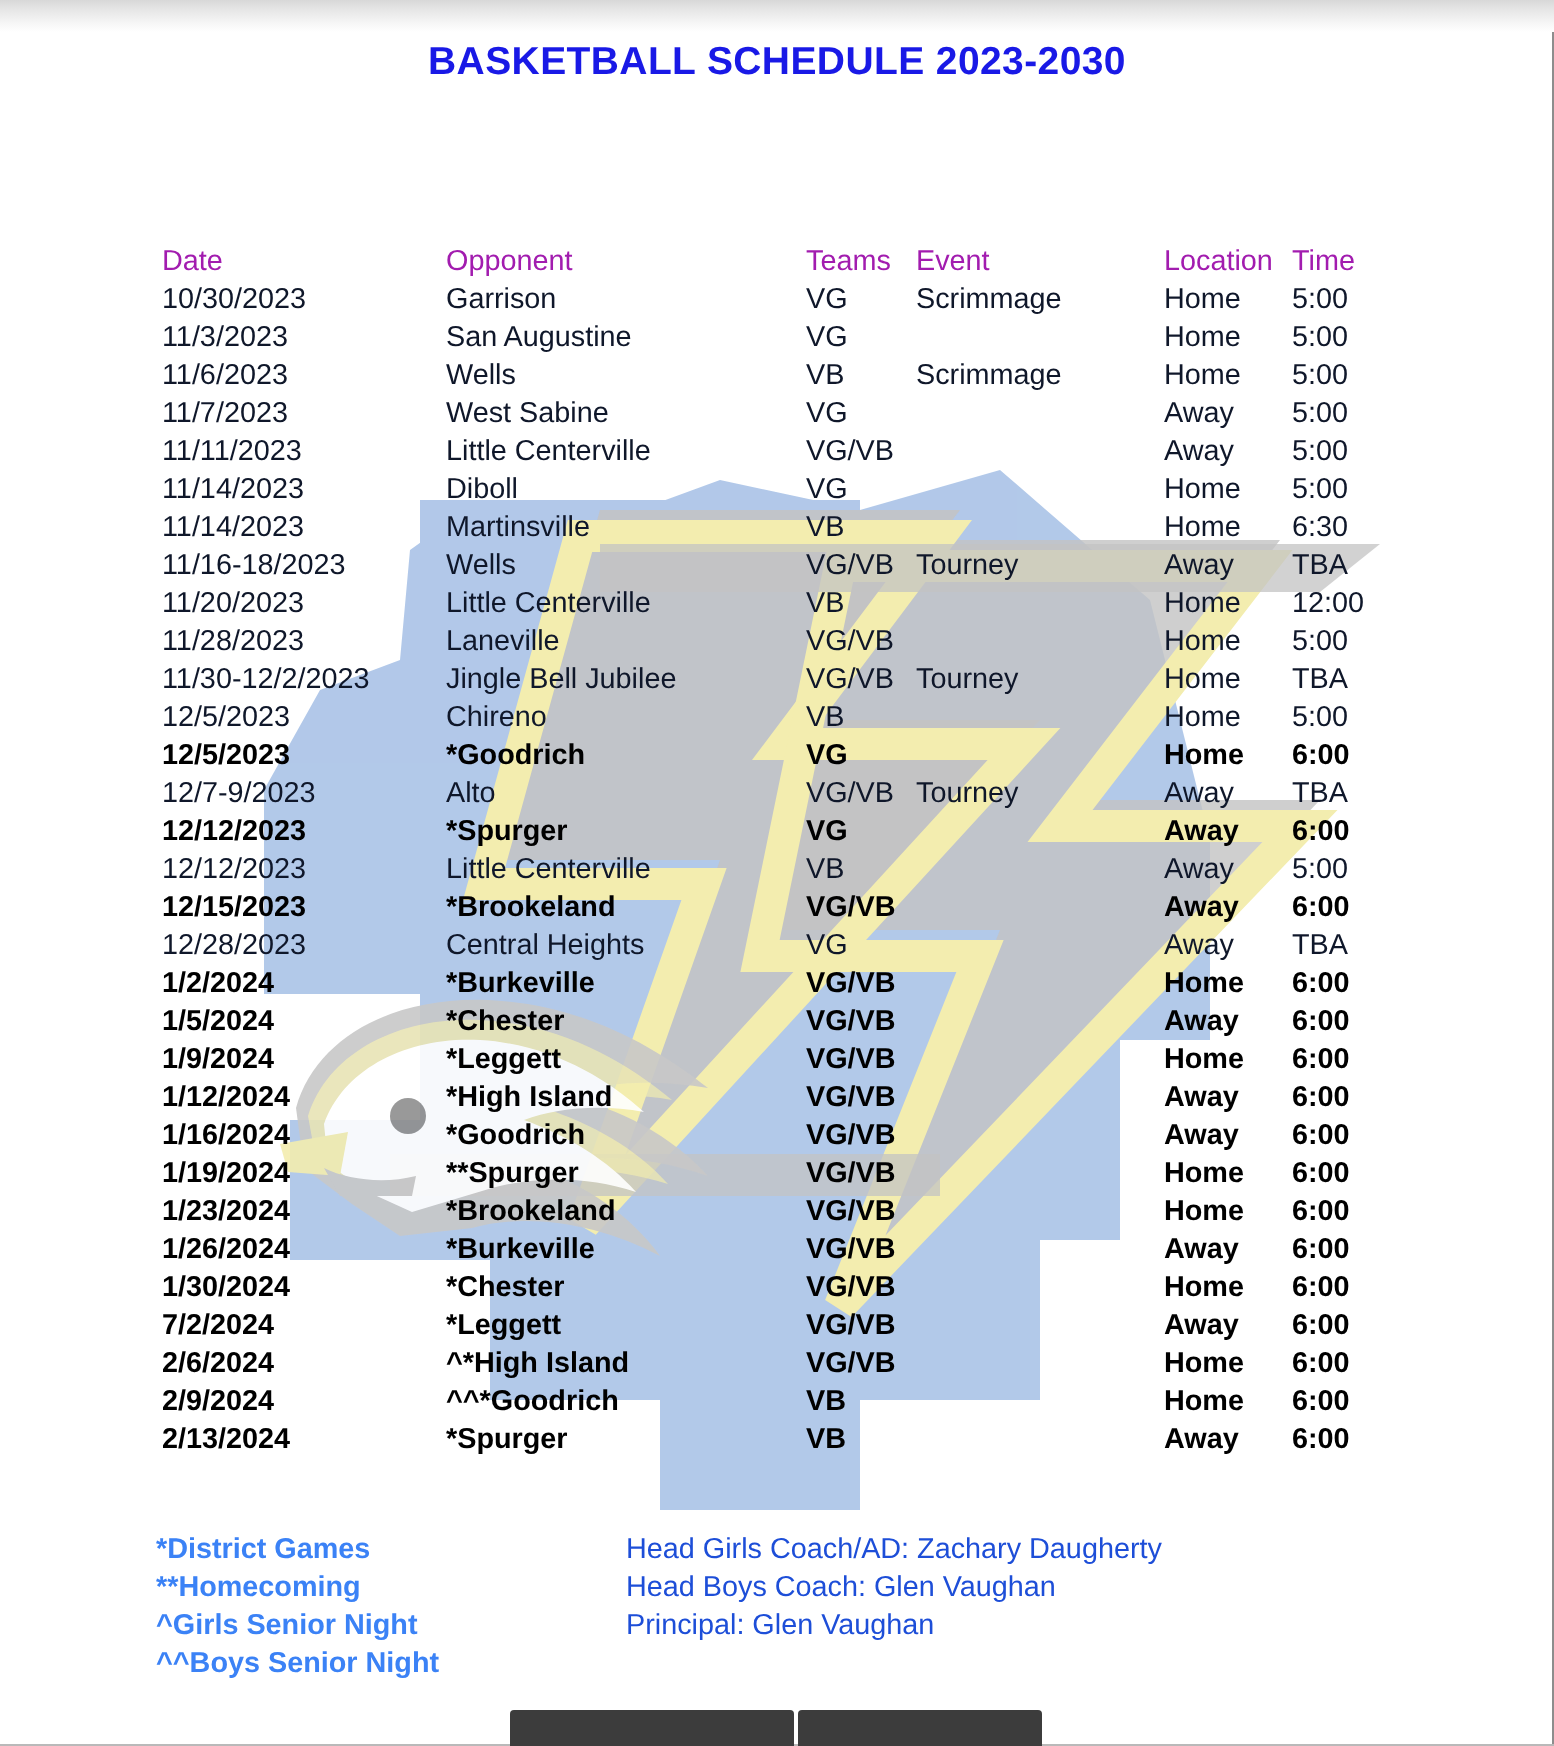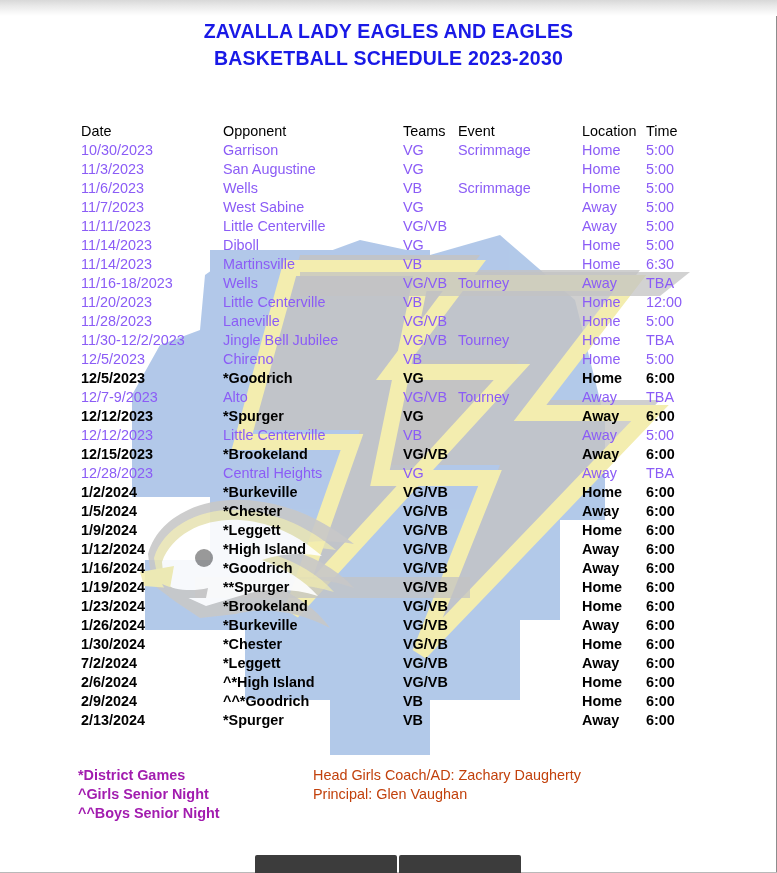--- a/index.html
+++ b/index.html
@@ -83,23 +83,23 @@
     left: 0; top: 122px;
     width: 777px;
     z-index: 3;
   }
   .row {
     position: relative;
     height: 19px;
     line-height: 19px;
     white-space: nowrap;
     font-size: 14.4px;
-    color: #8b5cf6;
-  }
-  .row.hdr { color: #000000; }
+    color: #0f172a;
+  }
+  .row.hdr { color: #a21caf; }
   .row.bold { font-weight: bold; color: #000000; }
 
   .c {
     position: absolute;
     top: 0;
   }
   .c-date  { left: 81px;  }
   .c-opp   { left: 223px; }
   .c-team  { left: 363px; margin-left: 40px; }
   .c-event { left: 458px; }
@@ -118,27 +118,27 @@
   .footer .frow {
     position: relative;
     height: 19px;
     line-height: 19px;
     white-space: nowrap;
   }
   .f-legend {
     position: absolute;
     left: 78px; top: 0;
     font-weight: bold;
-    color: #a21caf;
+    color: #3b82f6;
     text-align: center;
   }
   .f-staff {
     position: absolute;
     left: 313px; top: 0;
-    color: #c2410c;
+    color: #1d4ed8;
     text-align: right;
   }
 
   
   .bottom-bars {
     position: absolute;
     left: 255px;
     bottom: 0;
     width: 266px;
     height: 18px;
@@ -190,21 +190,20 @@
       <path d="M22 70 C32 42 64 26 100 28 C134 30 162 46 182 64
                C160 60 138 62 122 68 C144 76 164 88 178 104
                C154 96 128 96 106 102 L66 114 L44 104 L24 90 Z" fill="#ffffff"></path>
       <path d="M0 80 L34 74 L30 96 L4 94 Z" fill="#F3EDAF"></path>
       <circle cx="64" cy="66" r="9" fill="#8E8E8E"></circle>
       <path d="M22 92 C34 98 52 100 68 96 L66 106 L30 106 Z" fill="#C8C8C8"></path>
     </g>
   </svg>
 
   <div class="title-block">
-    <div class="title-line">ZAVALLA LADY EAGLES AND EAGLES</div>
     <div class="title-line">BASKETBALL SCHEDULE 2023-2030</div>
   </div>
 
   <div class="sched">
 
     <div class="row hdr">
       <span class="c c-date">Date</span>
       <span class="c c-opp">Opponent</span>
       <span class="c c-team">Teams</span>
       <span class="c c-event">Event</span>
@@ -464,20 +463,24 @@
       </div>
   </div>
 
   <div class="footer">
     <div id="footer-container">
         <div class="frow">
           <span class="f-legend">*District Games</span>
           <span class="f-staff">Head Girls Coach/AD: Zachary Daugherty</span>
         </div>
         <div class="frow">
+          <span class="f-legend">**Homecoming</span>
+          <span class="f-staff">Head Boys Coach: Glen Vaughan</span>
+        </div>
+        <div class="frow">
           <span class="f-legend">^Girls Senior Night</span>
           <span class="f-staff">Principal: Glen Vaughan</span>
         </div>
         <div class="frow">
           <span class="f-legend">^^Boys Senior Night</span>
         </div>
       </div>
   </div>
 
   <div class="bottom-bars">

